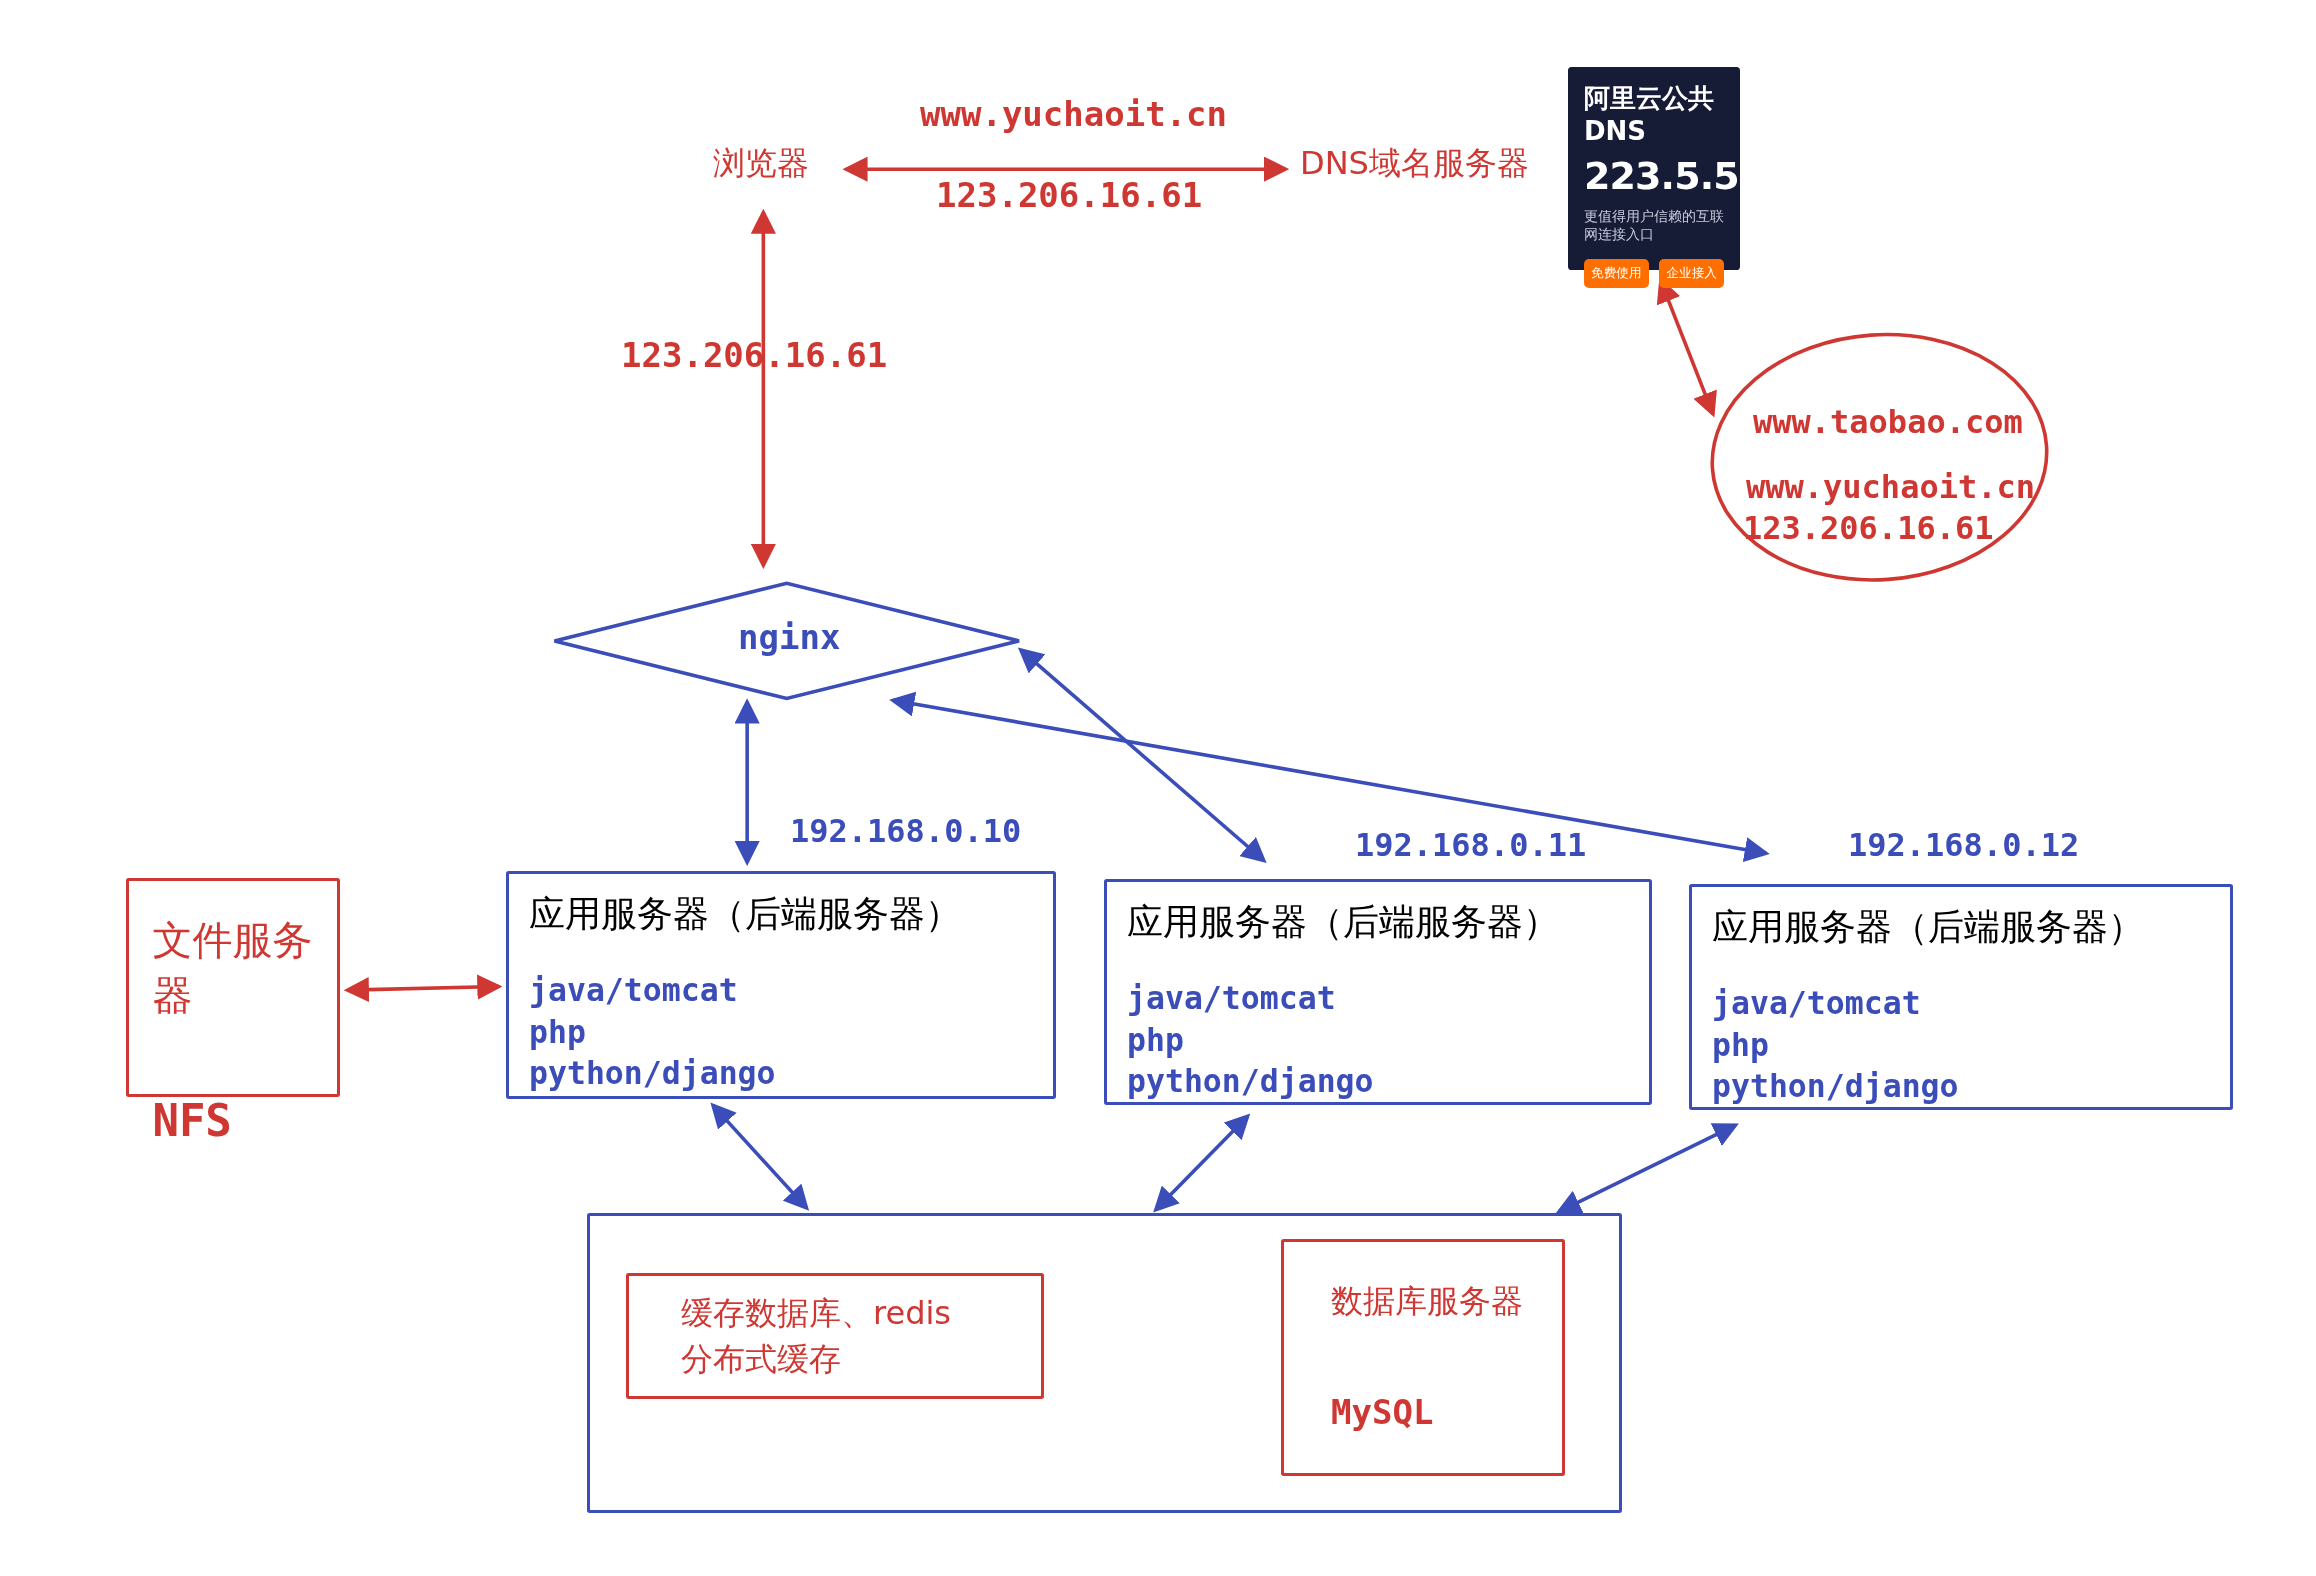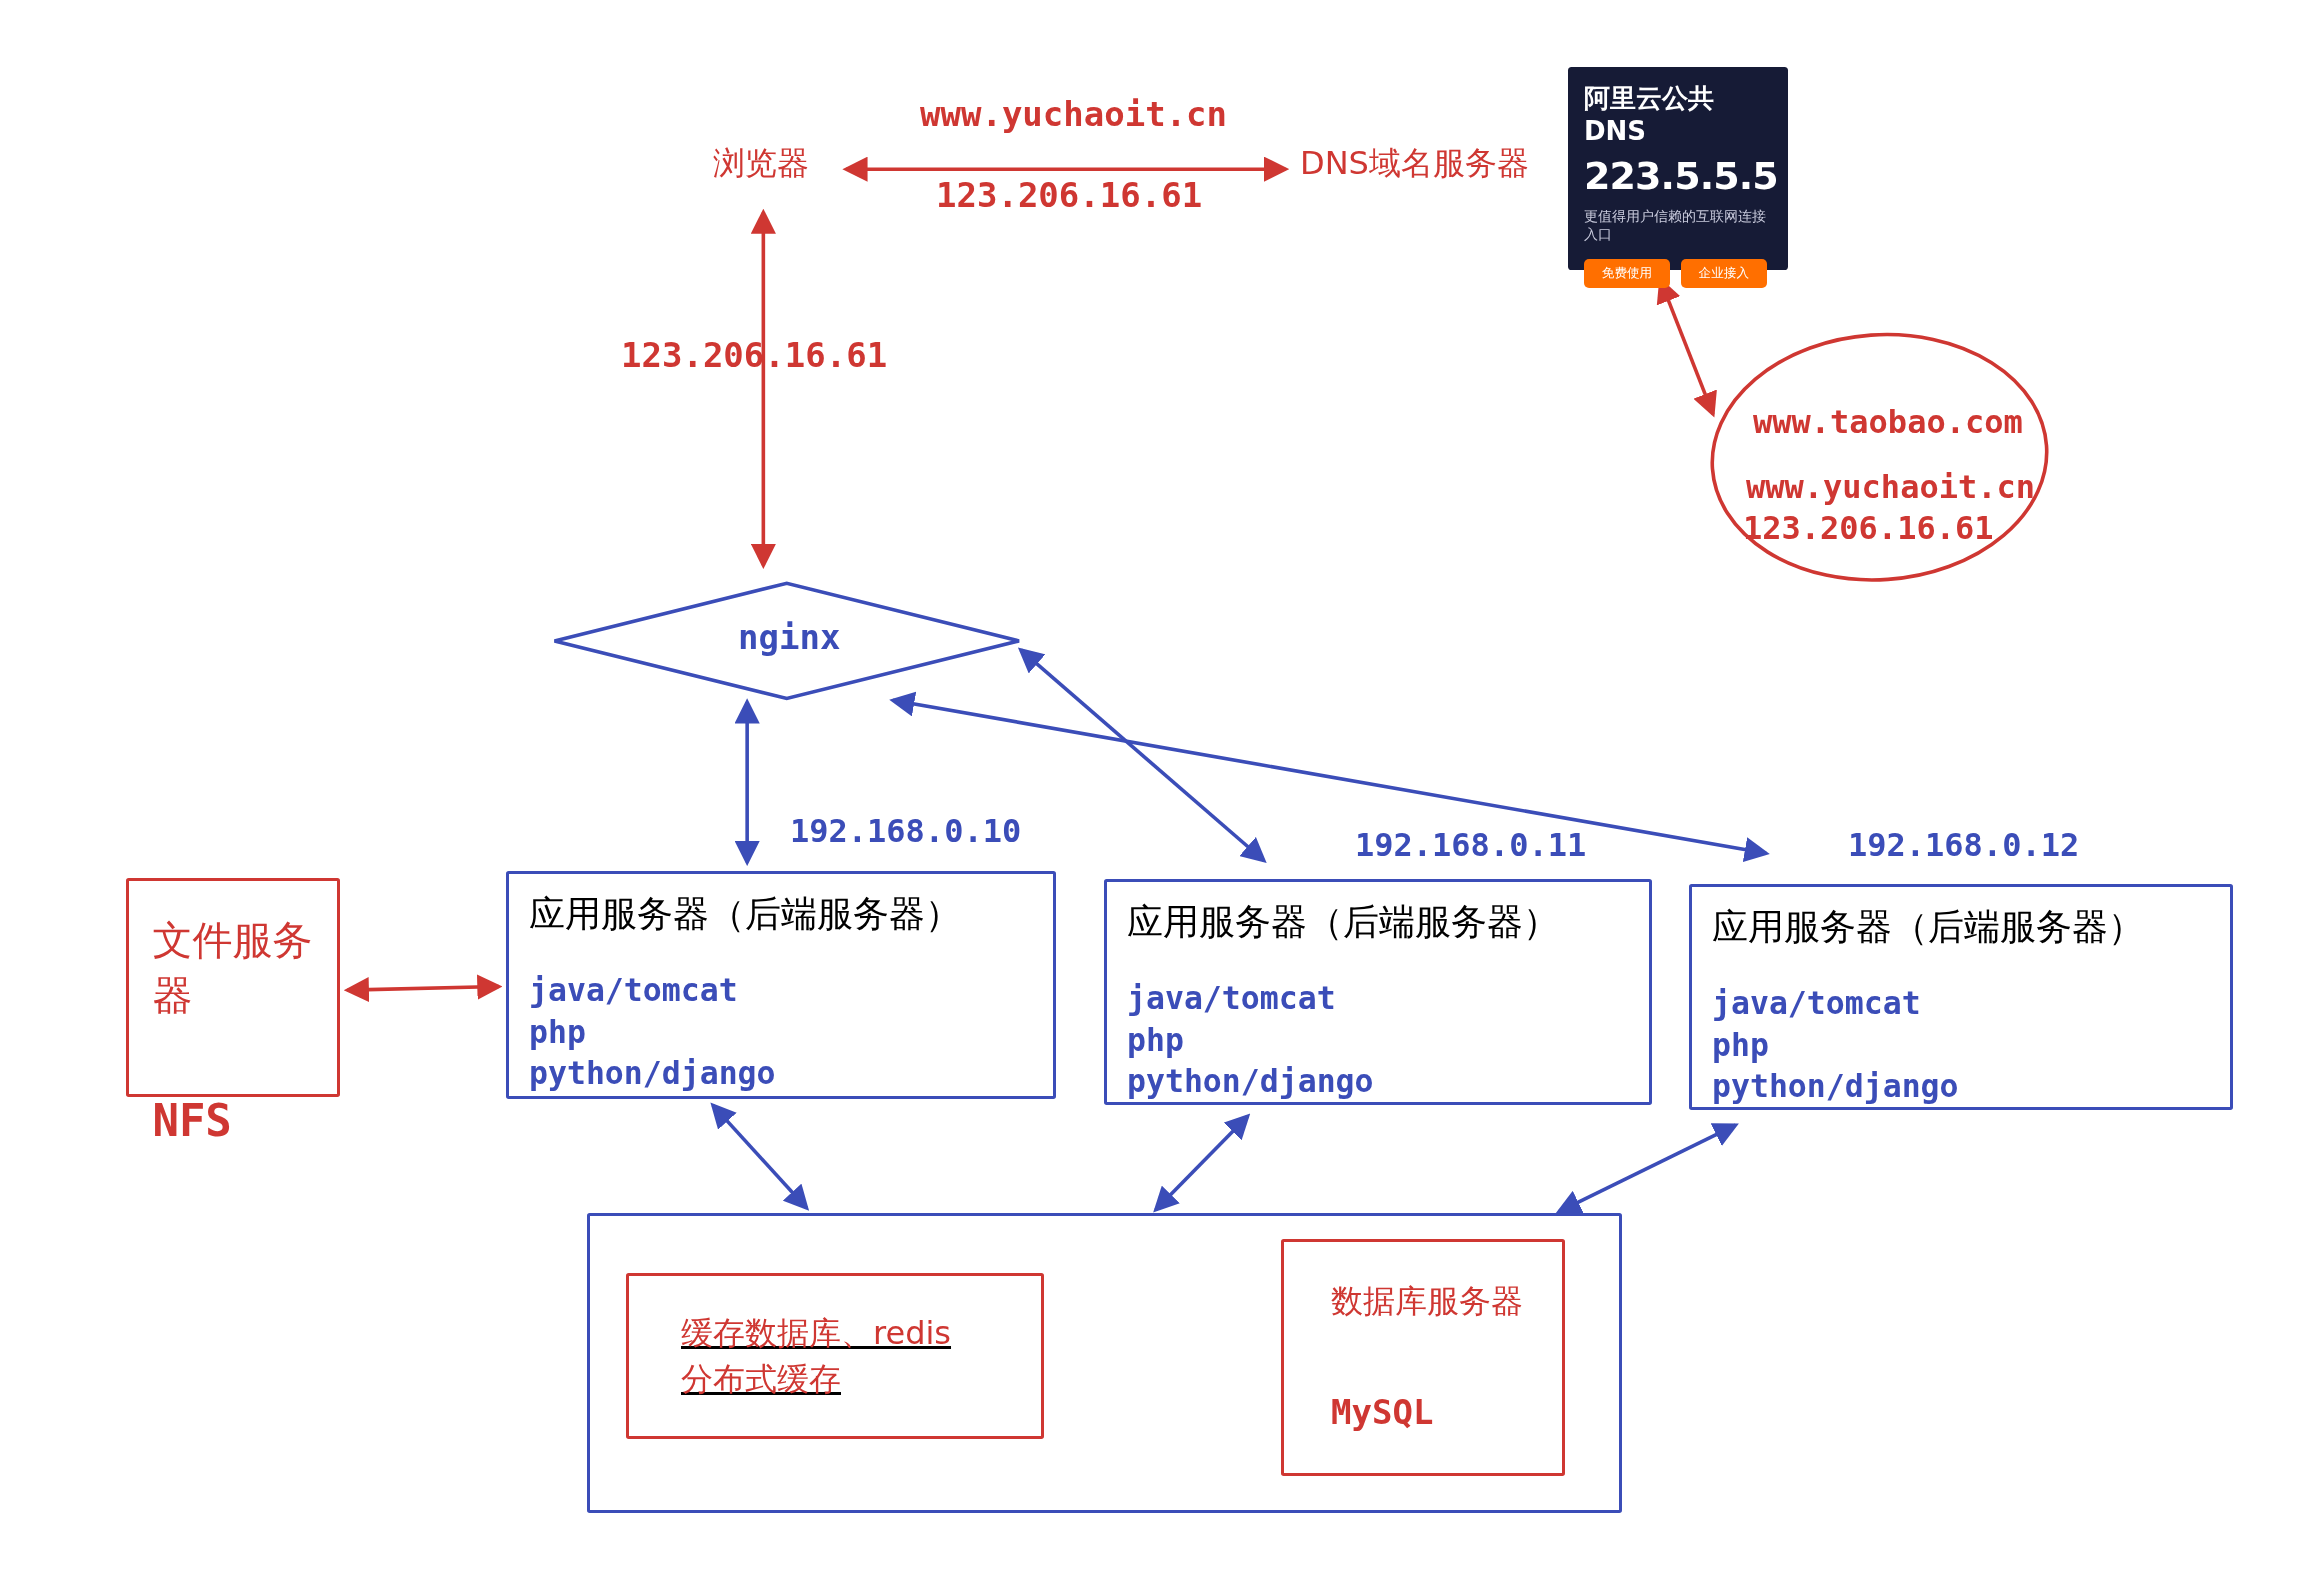--- a/index.html
+++ b/index.html
@@ -85,21 +85,21 @@
   </svg>
 
   <div class="abs red label-36 zh" style="left:713px;top:144px;">浏览器</div>
 
   <div class="abs red label-38 mono" style="left:920px;top:94px;">www.yuchaoit.cn</div>
 
   <div class="abs red label-38 mono" style="left:936px;top:175px;">123.206.16.61</div>
 
   <div class="abs red label-36 zh" style="left:1300px;top:144px;">DNS域名服务器</div>
 
-  <div class="abs dns-card" style="left:1568px;top:67px;width:220px;height:203px;">
+  <div class="abs dns-card" style="left:1568px;top:67px;width:172px;height:203px;">
     <div class="dns-card-title">阿里云公共DNS</div>
     <div class="dns-card-ip">223.5.5.5</div>
     <div class="dns-card-sub">更值得用户信赖的互联网连接入口</div>
     <div class="dns-card-btns">
       <button class="card-btn">免费使用</button>
       <button class="card-btn">企业接入</button>
     </div>
   </div>
 
   <div class="abs red label-36 mono" style="left:1753px;top:403px;">www.taobao.com</div>
@@ -135,21 +135,21 @@
 
   <div class="abs box-blue app-box" style="left:1689px;top:884px;width:544px;height:226px;">
     <div class="app-title">应用服务器（后端服务器）</div>
     <div class="app-stack-line">java/tomcat</div>
     <div class="app-stack-line">php</div>
     <div class="app-stack-line">python/django</div>
   </div>
 
   <div class="abs box-blue" style="left:587px;top:1213px;width:1035px;height:300px;"></div>
 
-  <div class="abs box-red cache-box" style="left:626px;top:1273px;width:418px;height:166px;text-decoration:underline;">
+  <div class="abs box-red cache-box" style="left:626px;top:1273px;width:418px;height:126px;">
     <div class="cache-line">缓存数据库、redis</div>
     <div class="cache-line">分布式缓存</div>
   </div>
 
   <div class="abs box-red db-box" style="left:1281px;top:1239px;width:284px;height:237px;">
     <div class="db-title">数据库服务器</div>
     <div class="db-engine">MySQL</div>
   </div>
 
 </div>

